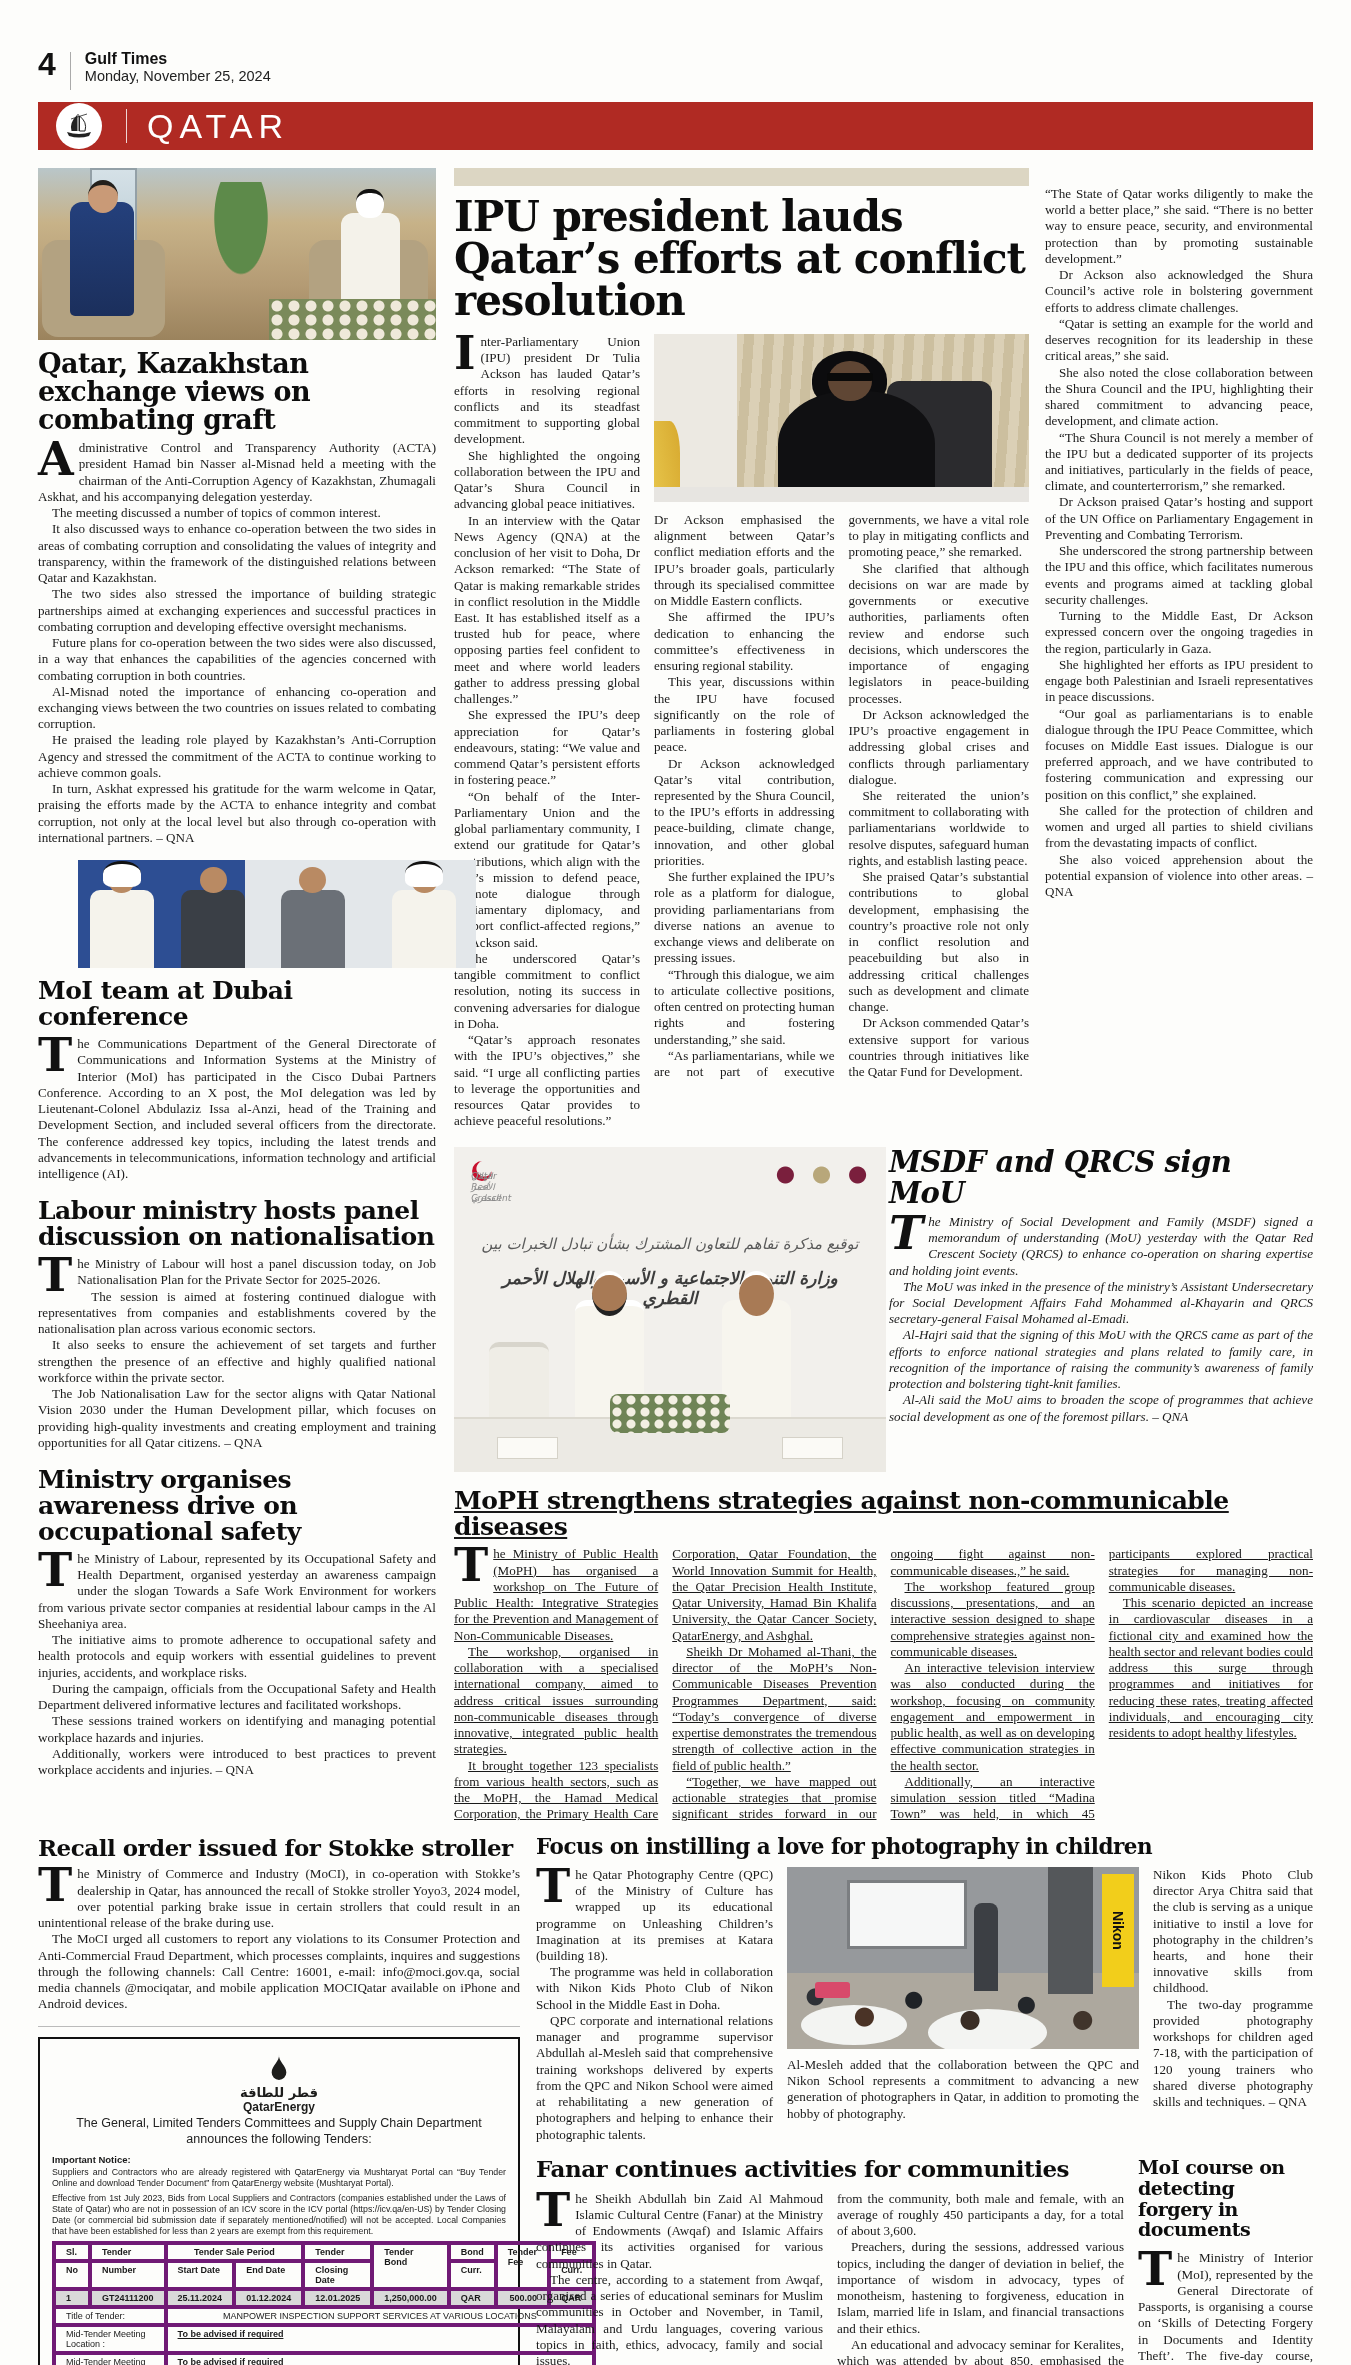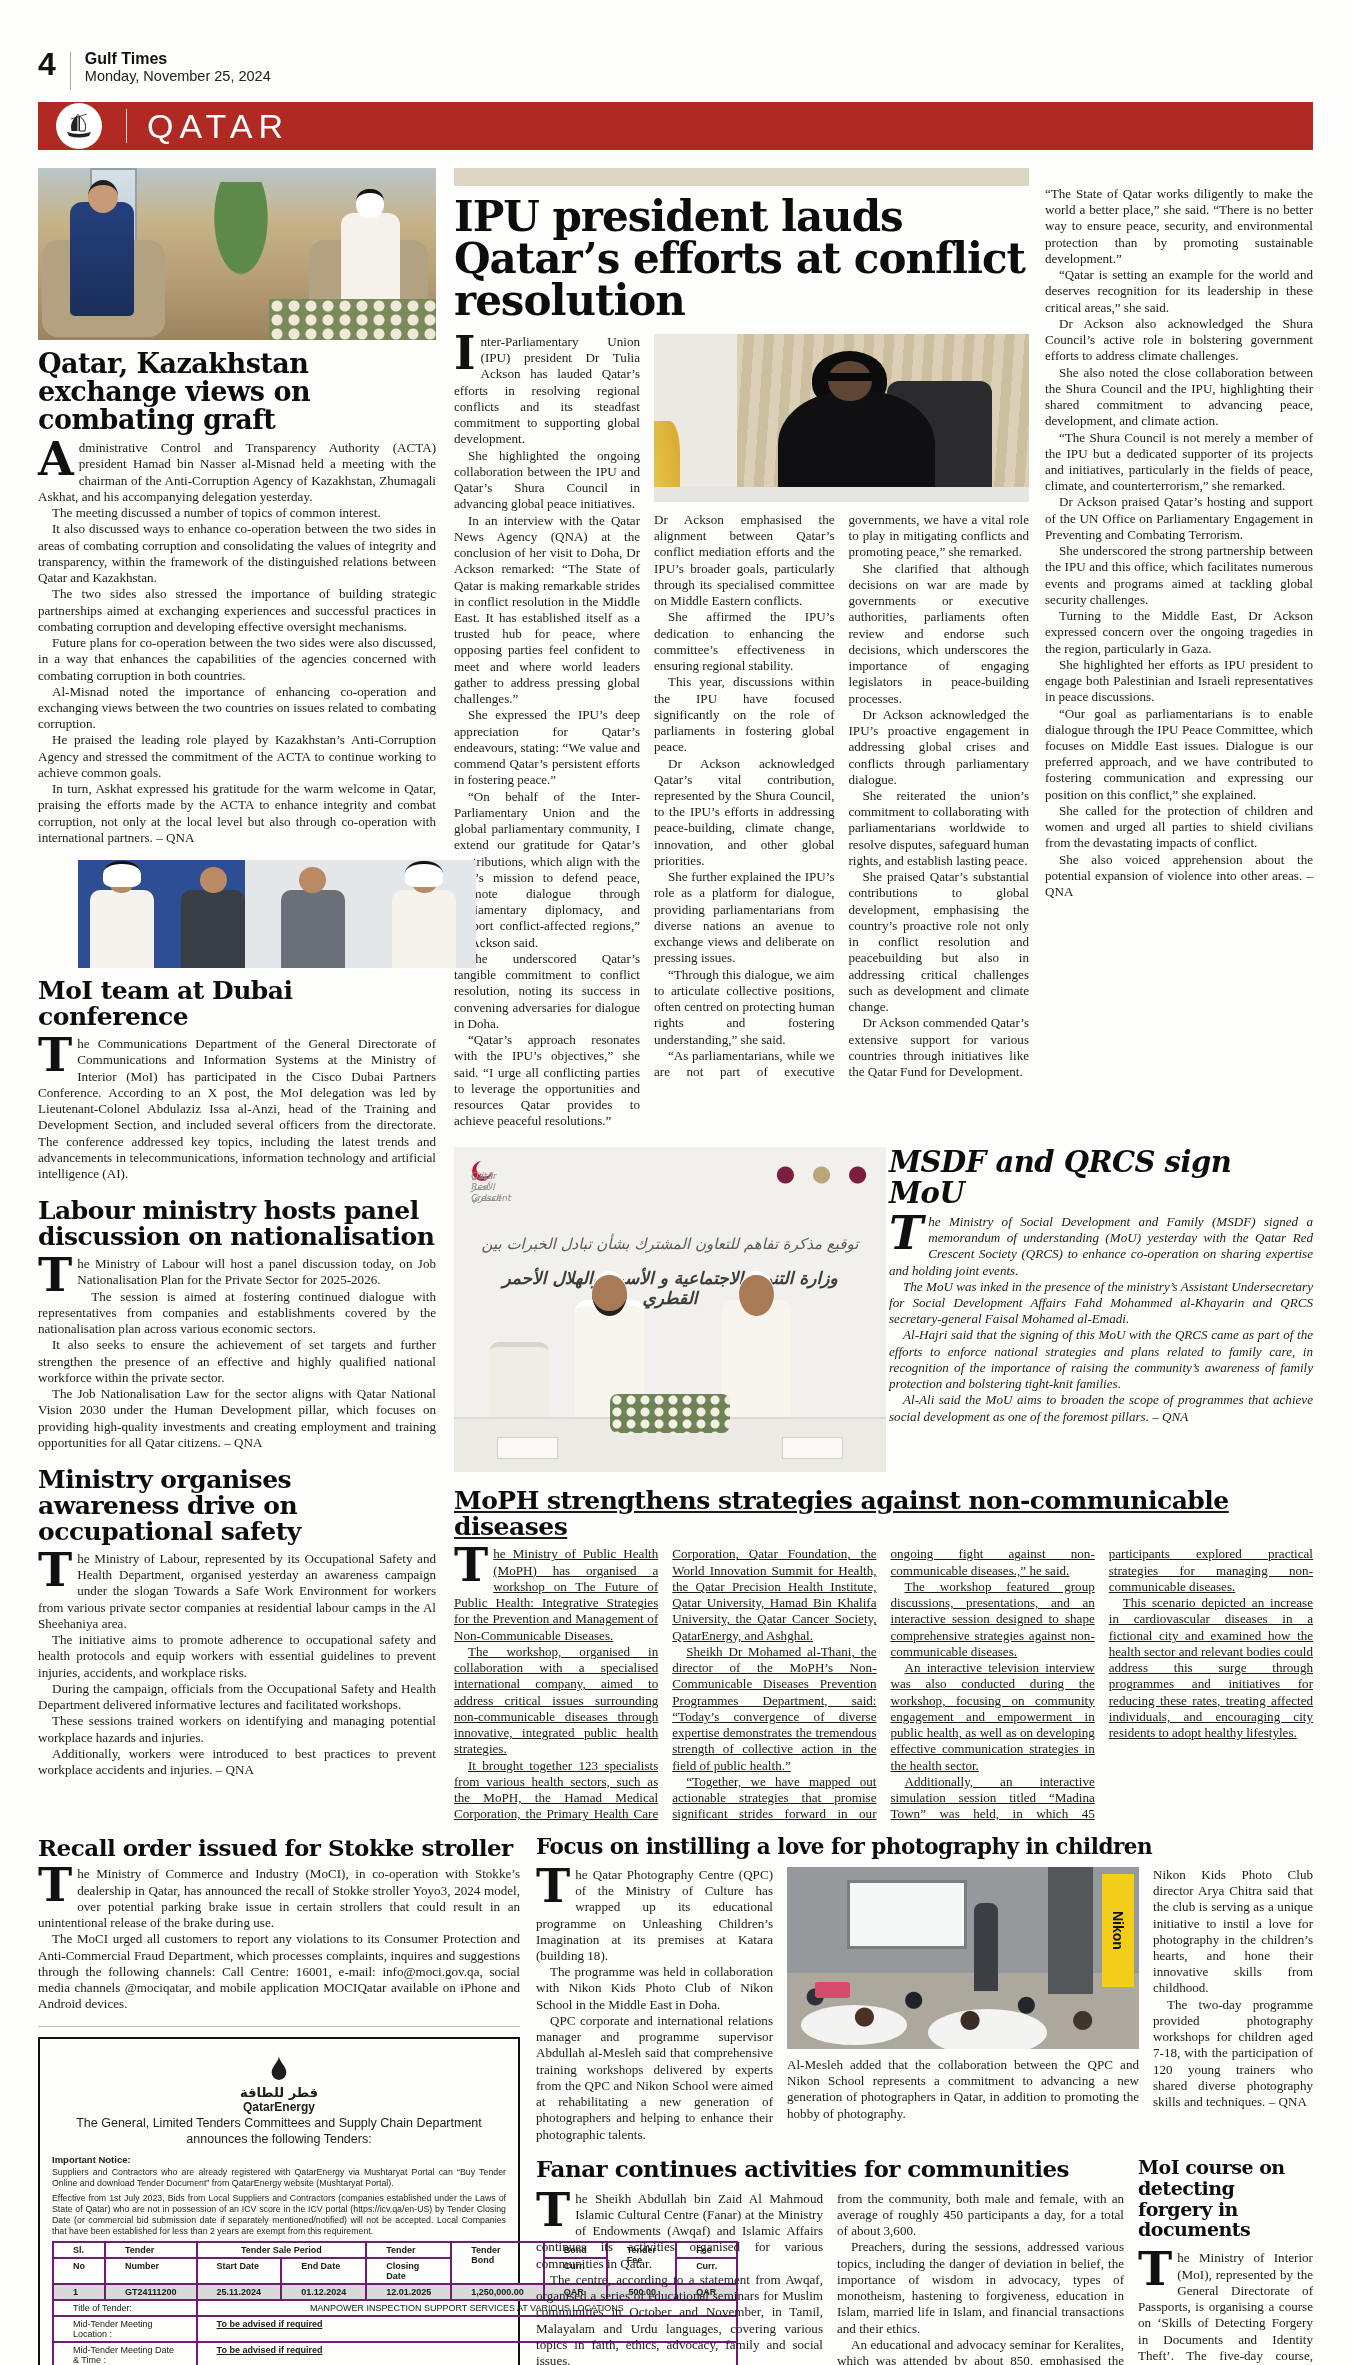--- a/index.html
+++ b/index.html
@@ -127,21 +127,21 @@
   
   .tender-rule{height:1px;background:#bbb;margin:14px 0 10px 0;}
   .tender-box{border:2px solid #111;padding:10px 12px;font-family:"Liberation Sans",sans-serif;}
   .qe-logo{display:flex;flex-direction:column;align-items:center;margin-top:4px;}
   .qe-ar{font-family:"DejaVu Sans",sans-serif;font-size:13px;font-weight:bold;color:#1d1d1b;margin-top:2px;}
   .qe-en{font-size:12px;font-weight:bold;color:#1d1d1b;}
   .qe-announce{margin:2px 0;text-align:center;font-size:12.5px;color:#222;}
   .qe-imp{margin:8px 0 2px 0;font-size:9.5px;font-weight:bold;}
   .qe-notice{margin:0 0 4px 0;font-size:8.8px;line-height:1.25;color:#222;text-align:justify;}
   table.qe{width:100%;border-collapse:collapse;margin-top:2px;}
-  table.qe th,table.qe td{border:2px solid #701a75;font-size:9px;padding:2px 19px;text-align:left;vertical-align:top;}
+  table.qe th,table.qe td{border:4px solid #701a75;font-size:9px;padding:2px 10px;text-align:left;vertical-align:top;}
   table.qe th{font-weight:bold;}
   tr.qe-data td{background:#d9d9d9;font-weight:bold;}
   td.qe-val{font-weight:bold;text-decoration:underline;}
 </style>
 </head>
 <body>
 
 <div class="page">
 
   <header class="masthead">
@@ -260,22 +260,22 @@
                   <p>Dr Ackson acknowledged the IPU’s proactive engagement in addressing global crises and conflicts through parliamentary dialogue.</p>
                   <p>She reiterated the union’s commitment to collaborating with parliamentarians worldwide to resolve disputes, safeguard human rights, and establish lasting peace.</p>
                   <p>She praised Qatar’s substantial contributions to global development, emphasising the country’s proactive role not only in conflict resolution and peacebuilding but also in addressing critical challenges such as development and climate change.</p>
                   <p>Dr Ackson commended Qatar’s extensive support for various countries through initiatives like the Qatar Fund for Development.</p>
                 </div>
             </div>
           </div>
         </div>
         <div class="ipu-col4 body">
             <p>“The State of Qatar works diligently to make the world a better place,” she said. “There is no better way to ensure peace, security, and environmental protection than by promoting sustainable development.”</p>
+            <p>Dr Ackson also acknowledged the Shura Council’s active role in bolstering government efforts to address climate challenges.</p>
             <p>“Qatar is setting an example for the world and deserves recognition for its leadership in these critical areas,” she said.</p>
-            <p>Dr Ackson also acknowledged the Shura Council’s active role in bolstering government efforts to address climate challenges.</p>
             <p>She also noted the close collaboration between the Shura Council and the IPU, highlighting their shared commitment to advancing peace, development, and climate action.</p>
             <p>“The Shura Council is not merely a member of the IPU but a dedicated supporter of its projects and initiatives, particularly in the fields of peace, climate, and counterterrorism,” she remarked.</p>
             <p>Dr Ackson praised Qatar’s hosting and support of the UN Office on Parliamentary Engagement in Preventing and Combating Terrorism.</p>
             <p>She underscored the strong partnership between the IPU and this office, which facilitates numerous events and programs aimed at tackling global security challenges.</p>
             <p>Turning to the Middle East, Dr Ackson expressed concern over the ongoing tragedies in the region, particularly in Gaza.</p>
             <p>She highlighted her efforts as IPU president to engage both Palestinian and Israeli representatives in peace discussions.</p>
             <p>“Our goal as parliamentarians is to enable dialogue through the IPU Peace Committee, which focuses on Middle East issues. Dialogue is our preferred approach, and we have contributed to fostering communication and expressing our position on this conflict,” she explained.</p>
             <p>She called for the protection of children and women and urged all parties to shield civilians from the devastating impacts of conflict.</p>
             <p>She also voiced apprehension about the potential expansion of violence into other areas. – QNA</p>
           </div>

